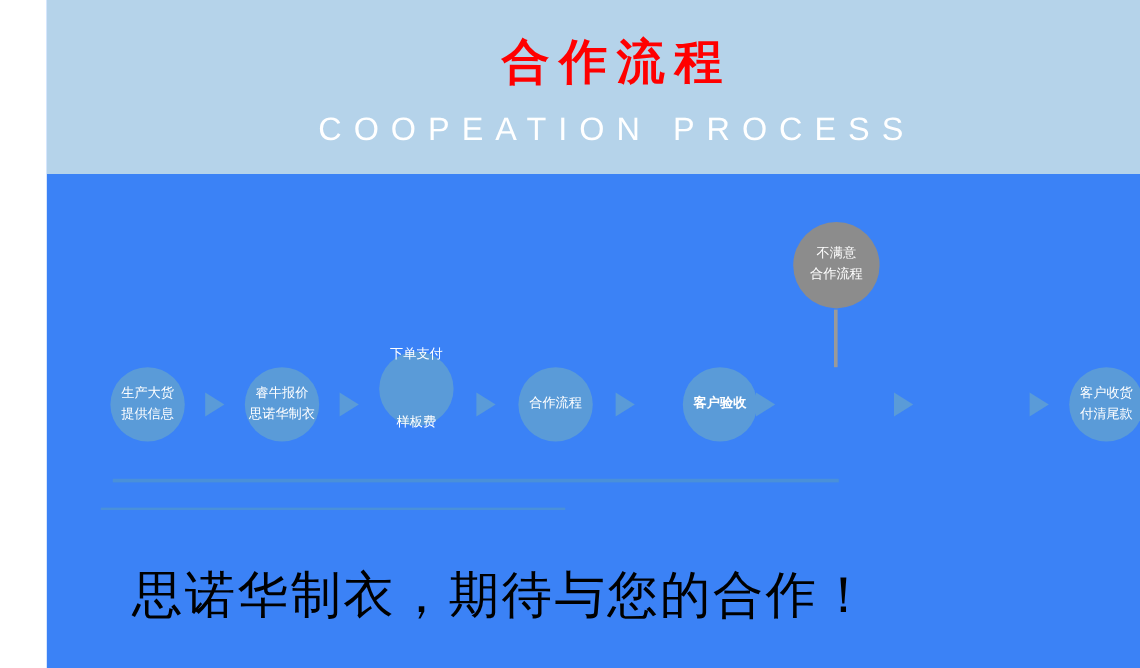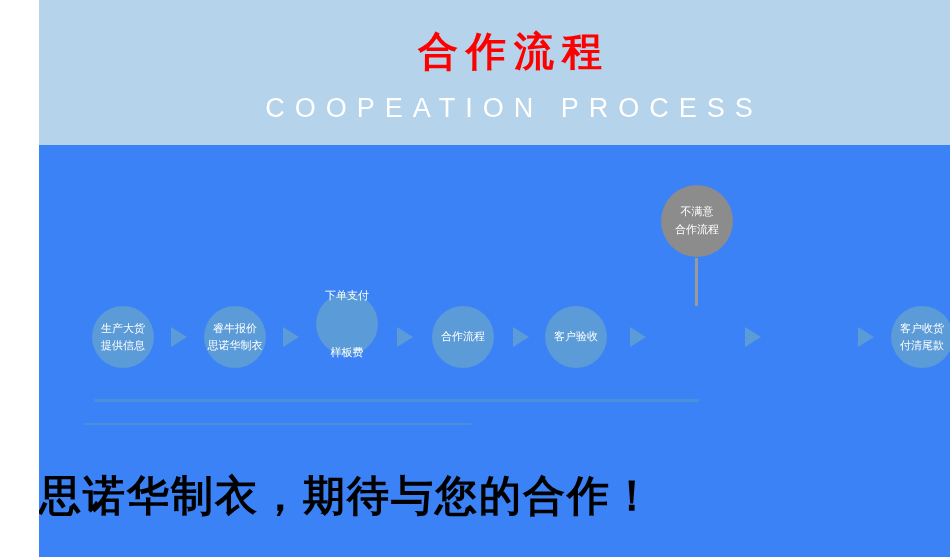--- a/index.html
+++ b/index.html
@@ -98,23 +98,23 @@
     position: absolute;
     background: #4a90d9;
   }
 
   
   .slogan {
     position: absolute;
     left: 0;
     top: 468px;
     width: 758px;
-    text-align: left;
+    text-align: center;
     font-size: 42px;
-    font-weight: bold;
+    font-weight: normal;
     color: #000000;
     letter-spacing: 2px;
   }
 </style>
 </head>
 <body>
 
 <div class="page">
 
   <div class="banner">
@@ -139,21 +139,21 @@
       <div>思诺华制衣</div>
     </div>
     <div class="step-circle" style="left:277px; top:148px;gap:40px;">
       <div>下单支付</div>
       <div>样板费</div>
     </div>
     <div class="step-circle" style="left:393px; top:161px;">
       <div>合作流程</div>
       <div></div>
     </div>
-    <div class="step-circle" style="left:506px; top:161px;">
+    <div class="step-circle" style="left:530px; top:161px;font-weight:bold;">
       <div>客户验收</div>
       <div></div>
     </div>
     <div class="step-circle" style="left:852px; top:161px;">
       <div>客户收货</div>
       <div>付清尾款</div>
     </div>
 
     <div class="arrow-right" style="left:132px; top:182px;"></div>
     <div class="arrow-right" style="left:244px; top:182px;"></div>

